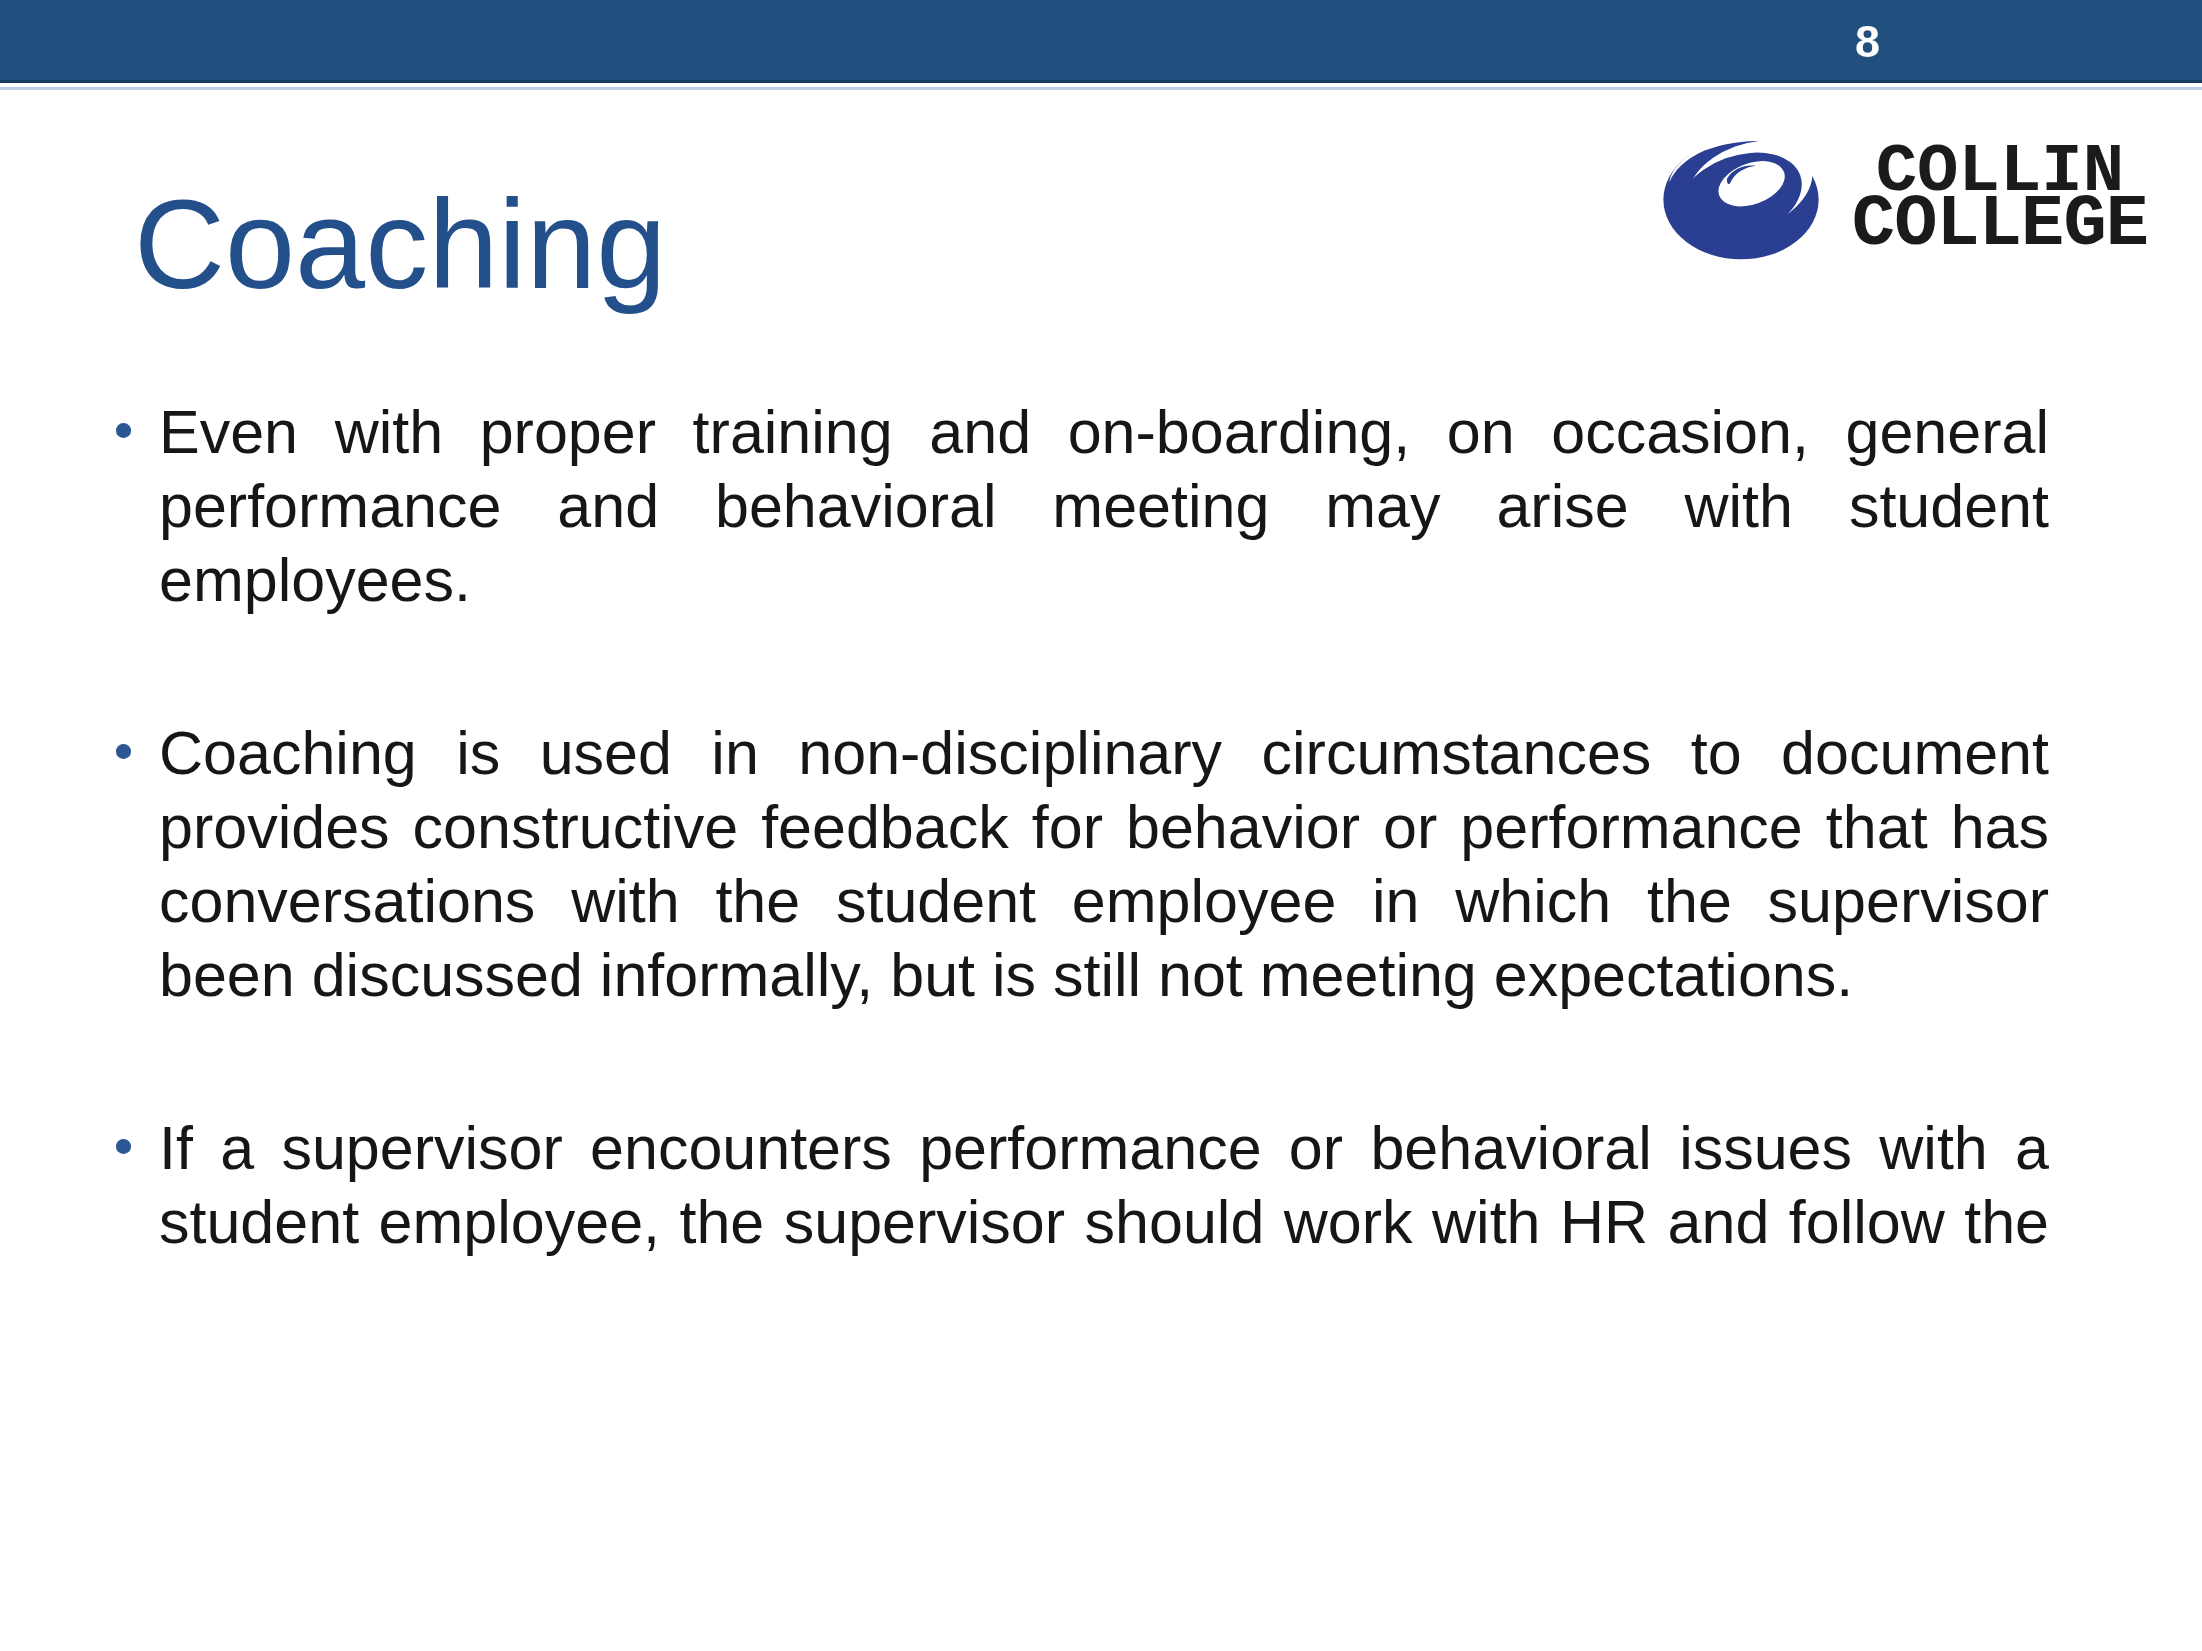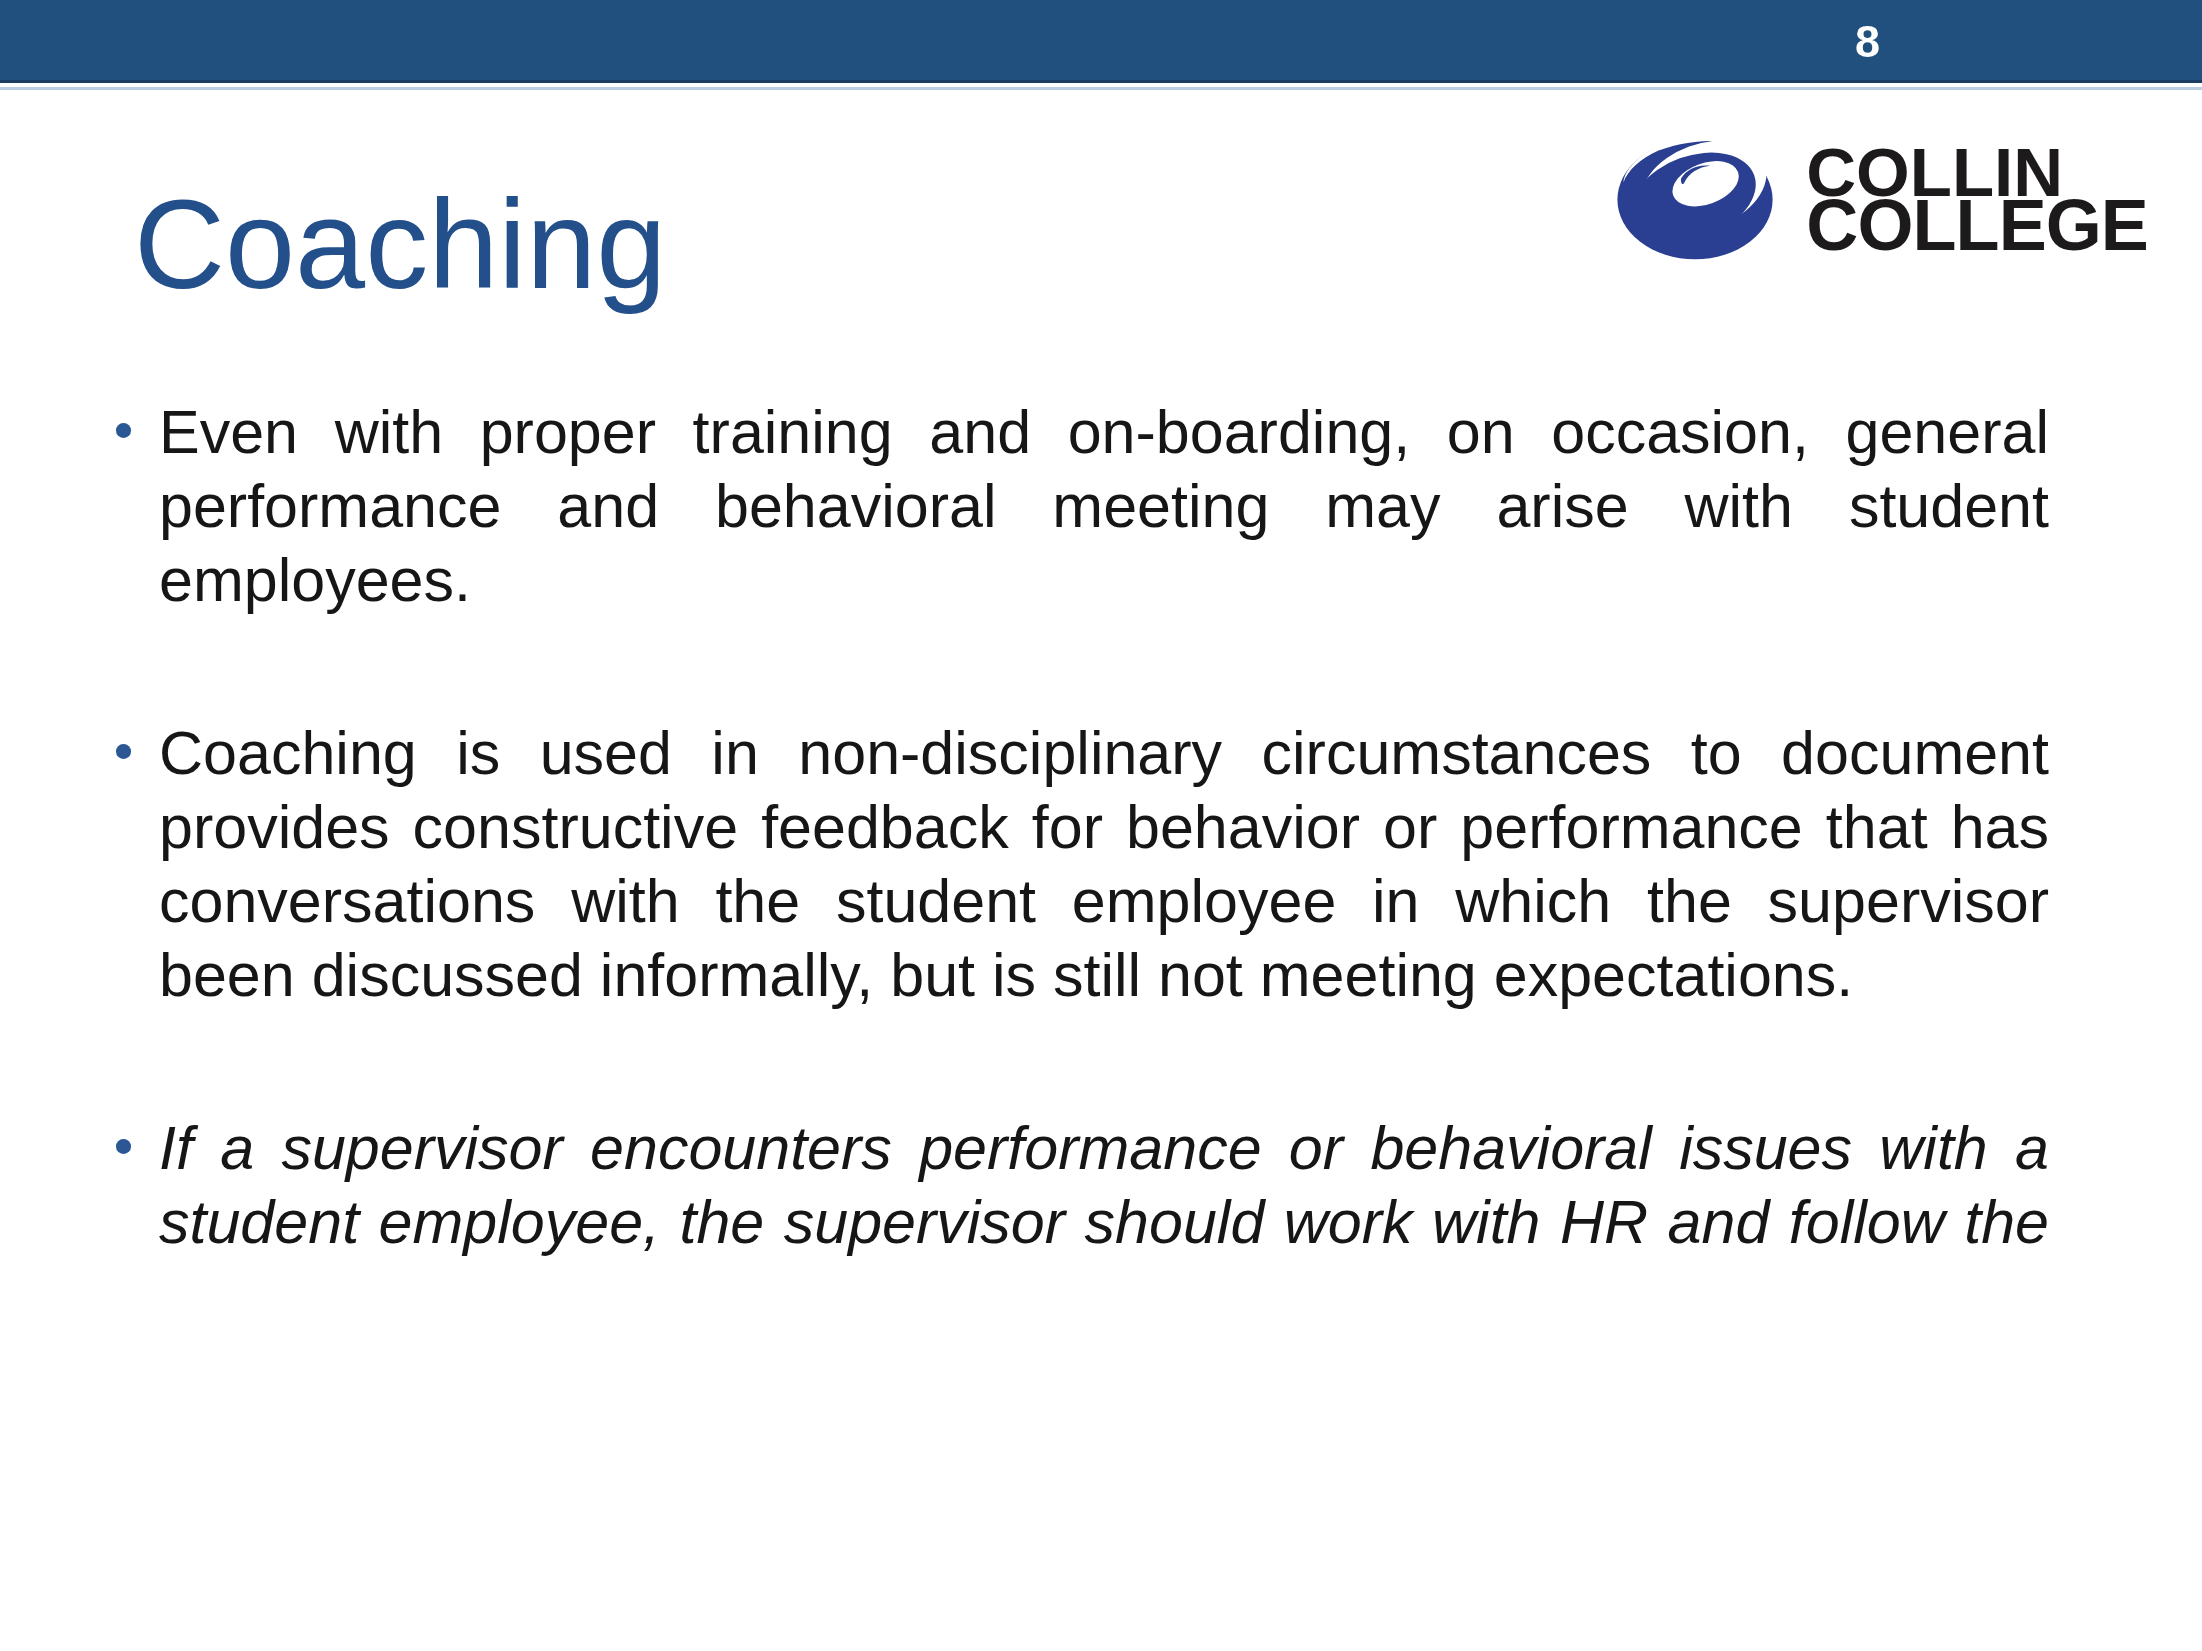--- a/index.html
+++ b/index.html
@@ -27,28 +27,28 @@
           font-size:45px;font-weight:700;line-height:52px;}
 
   
   .slide-title{position:absolute;left:134px;top:179px;color:var(--title_color);
           font-size:126px;line-height:1.05;font-weight:400;letter-spacing:0px;}
 
   
   .logo{position:absolute;top:129px;right:55px;display:flex;align-items:flex-start;}
   .logo-swirl{width:186px;height:126px;margin-top:6.9px;color:var(--logo_blue);}
   .logo-textcol{display:flex;flex-direction:column;margin-left:16px;margin-top:14.6px;
-          color:var(--logo_text);font-family:Liberation Sans, sans-serif;font-weight:700;}
+          color:var(--logo_text);font-family:Liberation Mono, monospace;font-weight:700;text-align:center;}
   .logo-line1{font-size:69px;line-height:57px;letter-spacing:0px;}
   .logo-line2{font-size:72px;line-height:48px;letter-spacing:-0.9px;}
 
   
   .bullet-list{position:absolute;left:116px;top:395px;width:1933px;list-style:none;}
   .bullet-item{position:relative;padding-left:43px;margin-bottom:99px;}
-  .bullet-item:last-child{margin-bottom:0;font-style:italic;}
+  .bullet-item:last-child{margin-bottom:0;}
   .bullet-dot{position:absolute;left:0;top:28px;width:14.6px;height:14.6px;border-radius:50%;
           background:var(--bullet_dot);}
   .bullet-line{font-size:61px;line-height:74px;color:var(--body_text);
           text-align:justify;text-align-last:justify;}
   .bullet-line.last{text-align:left;text-align-last:left;}
 </style>
 </head>
 <body>
 
 <div class="slide">

